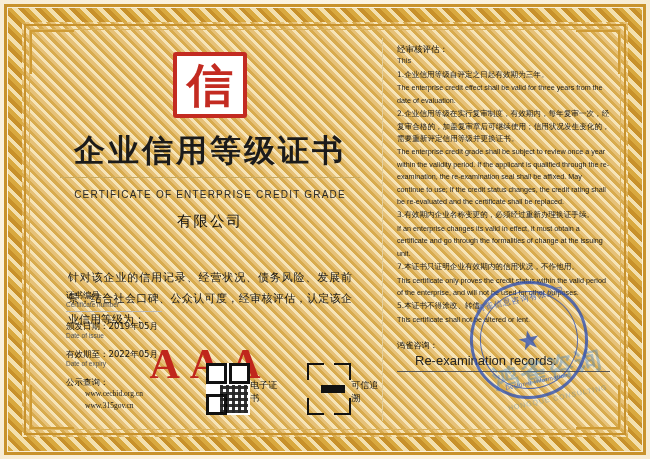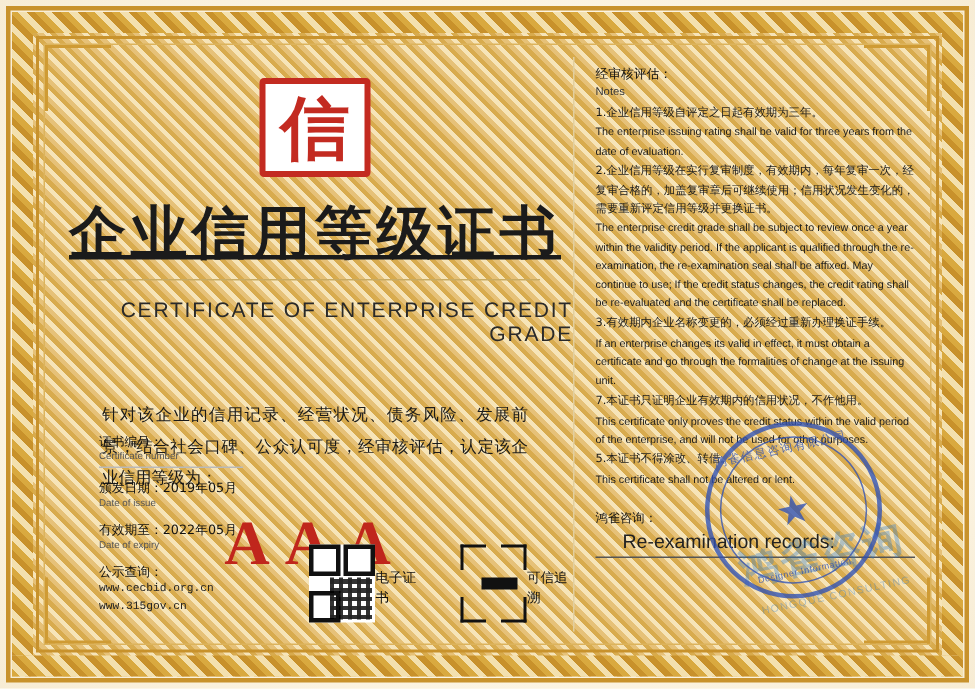--- a/index.html
+++ b/index.html
@@ -71,26 +71,25 @@
     background:#fff;
   }
   .logo-glyph{
     position:absolute;inset:0;display:flex;align-items:center;justify-content:center;
     color:#c32b21;font-size:46px;font-weight:bold;line-height:1;
     font-family:"DejaVu Sans", sans-serif;
   }
 
   .title-cn{
     margin-top:12px;
-    font-size:38px;letter-spacing:3px;color:#1b1b1b;font-weight:bold;
+    font-size:31px;letter-spacing:3px;color:#1b1b1b;font-weight:bold;
     font-family:"DejaVu Sans", sans-serif;
-    text-decoration:underline;
   }
   .title-en{
-    margin-top:6px;font-size:14px;letter-spacing:1.2px;color:#2a2a2a;
+    margin-top:6px;font-size:10px;letter-spacing:1.2px;color:#2a2a2a;
     border-top:1px solid #bfa濃;
     text-align:right;
   }
   .title-rule{
     width:300px;height:1px;background:#c9ab62;margin:5px 0 5px 0;
   }
   .company{
     margin-top:12px;font-size:14.5px;color:#111;letter-spacing:2px;
     font-family:"DejaVu Sans", sans-serif;
   }
@@ -106,21 +105,21 @@
 
   
   .meta{
     position:absolute;left:28px;bottom:2px;width:120px;
     font-size:8px;color:#222;line-height:1.25;
   }
   .meta .row{margin-bottom:9px;}
   .meta .lab-cn{font-size:8.5px;color:#111;font-family:"DejaVu Sans",sans-serif;}
   .meta .lab-en{font-size:6.5px;color:#555;}
   .meta .line{width:96px;height:1px;background:#b9b9b9;margin-top:2px;}
-  .meta .site{font-size:7.5px;color:#222;margin-top:2px;font-family:Liberation Mono, monospace;}
+  .meta .site{font-size:7.5px;color:#222;margin-top:2px;font-family:Liberation Serif, serif;margin-left:19px;}
 
   
   .codes{
     position:absolute;left:168px;bottom:6px;display:flex;gap:26px;
   }
   .code-item{display:flex;flex-direction:row;align-items:center;}
   .qr{
     width:52px;height:52px;position:relative;background:#fff;
   }
   .qr .sq{position:absolute;width:15px;height:15px;border:3px solid #111;}
@@ -209,20 +208,21 @@
 
       <div class="logo">
         <div class="logo-box"></div>
         <div class="logo-glyph">信</div>
       </div>
 
       <div class="title-cn">企业信用等级证书</div>
       <div class="title-rule"></div>
       <div class="title-en">CERTIFICATE OF ENTERPRISE CREDIT GRADE</div>
 
+      <div class="company">有限公司</div>
 
       <div class="para">针对该企业的信用记录、经营状况、债务风险、发展前景，结合社会口碑、公众认可度，经审核评估，认定该企业信用等级为：</div>
 
       <div class="grade">AAA</div>
 
       <div class="meta">
         <div class="row">
           <div class="lab-cn">证书编号：</div>
           <div class="lab-en">Certificate number</div>
           <div class="line"></div>
@@ -260,24 +260,24 @@
             <i class="t4"></i>
             <span class="bar"></span>
           </div>
           <div class="code-cap">可信追溯</div>
         </div>
       </div>
     </div>
 
     <div class="right">
       <div class="notes-title-cn">经审核评估：</div>
-      <div class="notes-title-en">Notes</div>
+      <div class="notes-title-en">This</div>
 
       <div class="note cn">1.企业信用等级自评定之日起有效期为三年。</div>
-      <div class="note">The enterprise issuing rating shall be valid for three years from the date of evaluation.</div>
+      <div class="note">The enterprise credit effect shall be valid for three years from the date of evaluation.</div>
       <div class="note cn">2.企业信用等级在实行复审制度，有效期内，每年复审一次，经复审合格的，加盖复审章后可继续使用；信用状况发生变化的，需要重新评定信用等级并更换证书。</div>
       <div class="note">The enterprise credit grade shall be subject to review once a year within the validity period. If the applicant is qualified through the re-examination, the re-examination seal shall be affixed. May continue to use; If the credit status changes, the credit rating shall be re-evaluated and the certificate shall be replaced.</div>
       <div class="note cn">3.有效期内企业名称变更的，必须经过重新办理换证手续。</div>
       <div class="note">If an enterprise changes its valid in effect, it must obtain a certificate and go through the formalities of change at the issuing unit.</div>
       <div class="note cn">7.本证书只证明企业有效期内的信用状况，不作他用。</div>
       <div class="note">This certificate only proves the credit status within the valid period of the enterprise, and will not be used for other purposes.</div>
       <div class="note cn">5.本证书不得涂改、转借。</div>
       <div class="note">This certificate shall not be altered or lent.</div>
 
       <div class="reexam">

